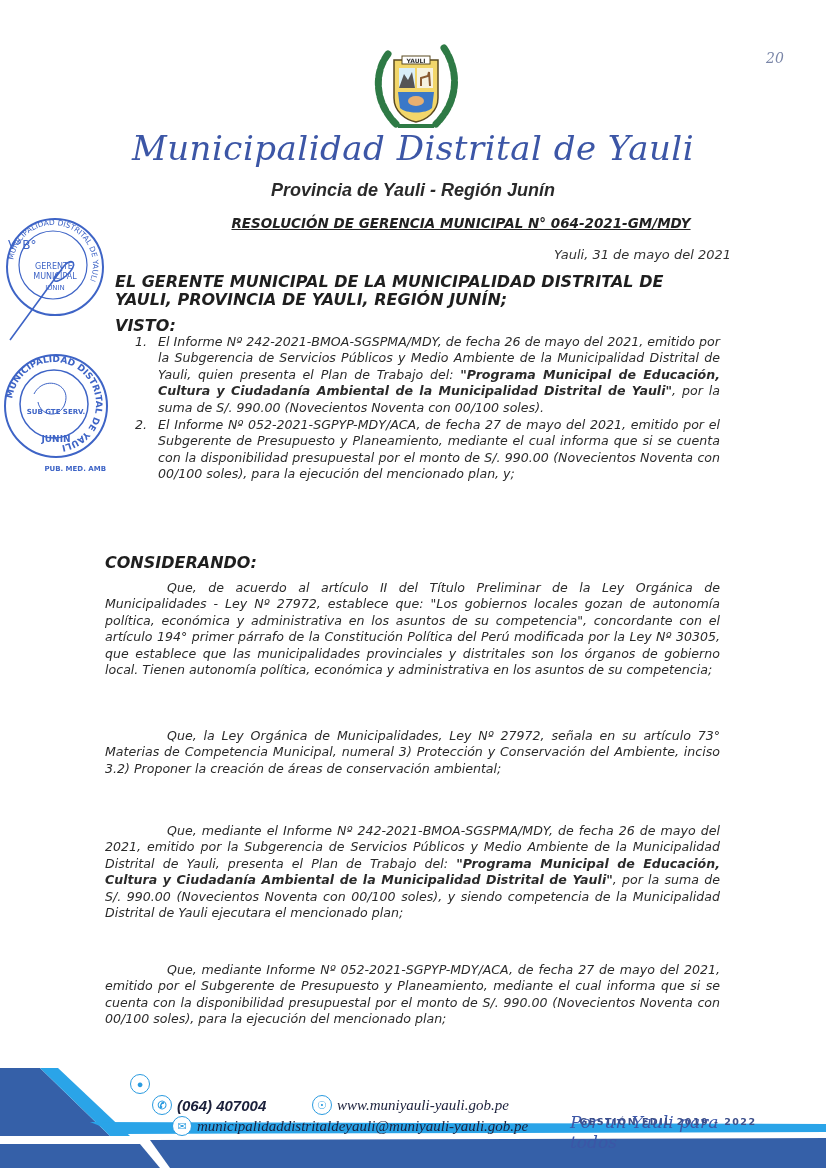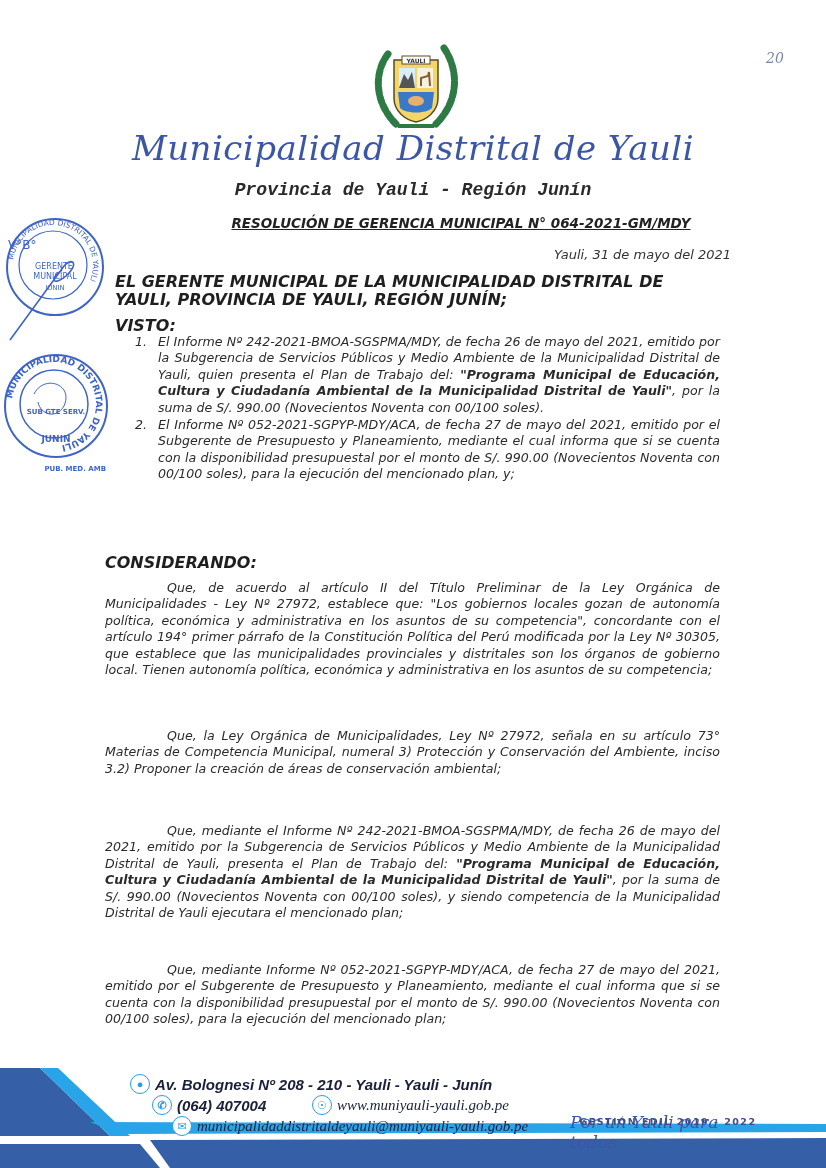--- a/index.html
+++ b/index.html
@@ -7,21 +7,21 @@
     width: 826px; height: 1168px; background: #ffffff; position: relative; overflow: hidden;
     font-family: "DejaVu Sans", sans-serif; color: #1a1a1a;
   }
   .abs { position: absolute; }
   .page-num { left: 766px; top: 50px; font-family: "DejaVu Serif", serif; font-style: italic; font-size: 14px; color: #7a86a8; }
   .crest { left: 368px; top: 42px; width: 96px; height: 92px; }
   .brand {
     left: 0; width: 826px; top: 128px; text-align: center;
     font-family: "DejaVu Serif", serif; font-style: italic; font-size: 34px; color: #3c56a6; letter-spacing: 0.5px;
   }
-  .subbrand { left: 0; width: 826px; top: 180px; text-align: center; font-family: Liberation Mono, monospace; font-style: italic; font-weight: bold; font-size: 18px; color: #2a2a2a; }
+  .subbrand { left: 0; width: 826px; top: 180px; text-align: center; font-family: Liberation Sans, sans-serif; font-style: italic; font-weight: bold; font-size: 18px; color: #2a2a2a; }
   .res-title { left: 0; width: 826px; top: 215px; text-align: center; font-size: 13.5px; font-style: italic; font-weight: bold; text-decoration: underline; color: #222; padding-left: 48px; }
   .date { right: 95px; top: 247px; font-size: 13px; font-style: italic; color: #333; }
   .body-text { font-size: 12.6px; font-style: italic; line-height: 16.4px; color: #2b2b2b; text-align: justify; }
   .heading { font-size: 16px; font-style: italic; font-weight: bold; color: #1f1f1f; }
   .gerente { left: 115px; top: 273px; width: 610px; line-height: 18px; }
   .visto { left: 115px; top: 316px; }
   .list { left: 135px; top: 334px; width: 585px; }
   .list-item { display: flex; margin-bottom: 1px; }
   .list-num { width: 23px; flex: none; }
   .list-body { flex: 1; }
@@ -125,21 +125,20 @@
   <svg width="826" height="110" viewBox="0 0 826 110" style="position:absolute;left:0;top:0;">
     <polygon points="0,10 40,10 110,78 0,78" fill="#3560a8"></polygon>
     <polygon points="40,10 58,10 130,78 110,78" fill="#2aa4e8"></polygon>
     <polygon points="0,78 826,78 826,110 0,110" fill="#ffffff"></polygon>
     <polygon points="90,64 826,66 826,74 120,76" fill="#2aa4e8"></polygon>
     <polygon points="150,82 826,80 826,110 170,110" fill="#3560a8"></polygon>
     <polygon points="0,86 140,86 160,110 0,110" fill="#3560a8"></polygon>
   </svg>
   <div class="abs footer-text" style="left:130px; top:16px;">
     <span class="ficon">●</span>
-    <span>Av. Bolognesi Nº 208 - 210 - Yauli - Yauli - Junín</span>
   </div>
   <div class="abs footer-text" style="left:152px; top:37px;">
     <span class="ficon">✆</span>
     <span>(064) 407004</span>
   </div>
   <div class="abs footer-serif" style="left:312px; top:37px;">
     <span class="ficon">☉</span>
     <span>www.muniyauli-yauli.gob.pe</span>
   </div>
   <div class="abs footer-serif" style="left:172px; top:58px;">

